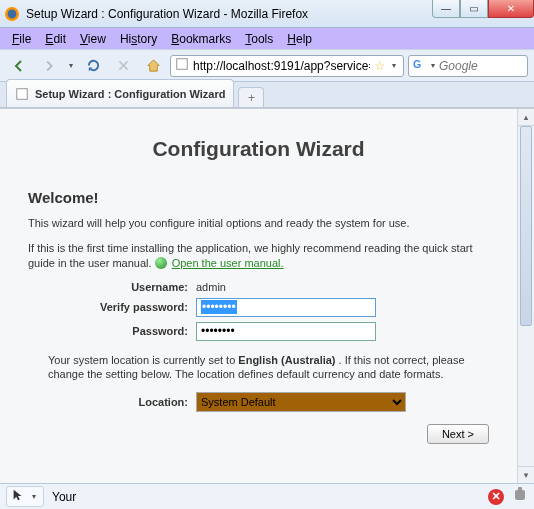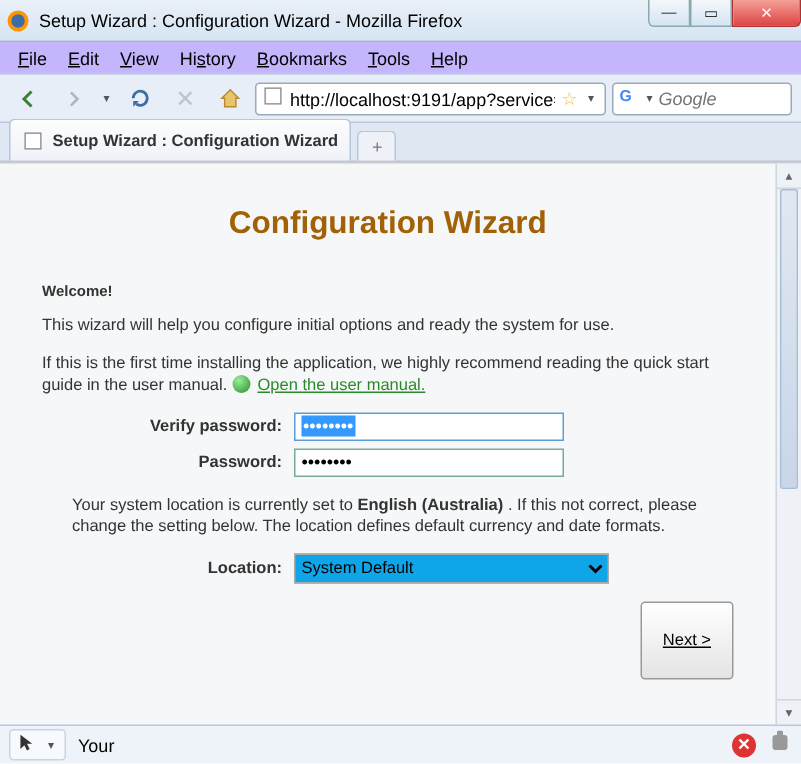--- a/index.html
+++ b/index.html
@@ -29,33 +29,33 @@
   .tab .favicon{width:14px;height:14px;}
   .newtab { width:26px; height:20px; margin-left:4px; border:1px solid #b8c8dc; border-bottom:none; border-radius:4px 4px 0 0; background:#eef2f8; display:flex; align-items:center; justify-content:center; font-size:12px; color:#777;}
 
   
   .viewport { position:absolute; top:108px; bottom:26px; left:0; right:0; background:#f6f7f8; border-top:1px solid #ccc; overflow:hidden;}
   .scrollgutter{ position:absolute; right:0; top:0; bottom:0; width:17px; background:#eef1f5; border-left:1px solid #d0d6de;}
   .scrollgutter .up,.scrollgutter .down{height:17px;display:flex;align-items:center;justify-content:center;font-size:9px;color:#666;border-bottom:1px solid #d0d6de;}
   .scrollgutter .down{position:absolute;bottom:0;left:0;right:0;border-top:1px solid #d0d6de;border-bottom:none;}
   .scrollgutter .thumb{position:absolute; top:17px; left:2px; right:2px; height:200px; background:linear-gradient(#e0e8f2,#c8d6e8); border:1px solid #a8bcd4; border-radius:2px;}
   .page { padding:18px 28px 18px 28px; margin-right:17px; color:#333; overflow:auto; height:100%;}
-  .page h1 { text-align:center; font-size:21px; font-weight:bold; margin:10px 0 28px 0; color:#a16207;}
-  .page h2 { font-size:10px; font-weight:bold; margin-bottom:10px;}
+  .page h1 { text-align:center; font-size:21px; font-weight:bold; margin:10px 0 28px 0; color:#404040;}
+  .page h2 { font-size:15px; font-weight:bold; margin-bottom:10px;}
   .page p { font-size:11px; line-height:1.35; margin-bottom:10px; color:#333;}
   .page a { color:#2a8a2a; text-decoration:underline;}
   .greenball{display:inline-block;width:12px;height:12px;border-radius:50%;background:radial-gradient(circle at 35% 30%,#9e9,#2a8a2a);vertical-align:-2px;margin-right:2px;}
   .formrow { display:flex; align-items:center; margin:5px 0;}
   .formrow label{ width:168px; text-align:right; padding-right:8px; font-size:11px; font-weight:bold;}
   .formrow .val{ font-size:11px;}
   .formrow input[type=password]{ width:180px; height:19px; border:1px solid #7a9; padding:0 4px; font-size:12px;}
   .formrow input.focused{ border:1px solid #5b9dd9; background:#fff;}
-  .formrow select{ width:210px; height:20px; border:1px solid #aaa; font-size:11px; background:#0ea5e9;}
+  .formrow select{ width:210px; height:20px; border:1px solid #aaa; font-size:11px; background:#a16207;}
   .btnrow { text-align:right; margin-top:12px;}
-  .nextbtn{ padding:19px 14px; font-size:11px; border:1px solid #999; background:linear-gradient(#fff,#e4e4e4); border-radius:3px;text-decoration:underline;}
+  .nextbtn{ padding:3px 14px; font-size:11px; border:1px solid #999; background:linear-gradient(#fff,#e4e4e4); border-radius:3px;}
 
   .statusbar{ position:absolute; bottom:0; left:0; right:0; height:26px; border-top:1px solid #b8c8dc; background:#eef3fa; display:flex; align-items:center; padding:0 6px; gap:8px;}
   .statusbar .grp{ display:flex; align-items:center; gap:4px; border:1px solid #c8d4e2; border-radius:3px; padding:1px 4px; background:#f6f9fd;}
   .statusbar .spacer{flex:1;}
   .rederr{ width:16px;height:16px;border-radius:50%;background:#d33;color:#fff;display:flex;align-items:center;justify-content:center;font-size:11px;font-weight:bold;}
 
   
   .sel { background:#3399ff; color:#fff; padding:0 1px;}
 </style>
 </head>
@@ -147,20 +147,24 @@
     <h1>Configuration Wizard</h1>
     <h2>Welcome!</h2>
     <p>This wizard will help you configure initial options and ready the system for use.</p>
     <p>
       <span>If this is the first time installing the application, we highly recommend reading the quick start guide in the user manual.  </span>
       <span class="greenball"></span>
       <a href="#">Open the user manual.</a>
     </p>
 
     <div class="formrow">
+      <label>Username:</label>
+      <span class="val">admin</span>
+    </div>
+    <div class="formrow">
       <label>Verify password:</label>
       <span style="position:relative;display:inline-block;">
         <input type="password" class="focused" style="color: transparent;" value="••••••••">
         <span style="position:absolute;left:5px;top:2px;font-size:12px;pointer-events:none;"><span class="sel">••••••••</span></span>
       </span>
     </div>
     <div class="formrow">
       <label>Password:</label>
       <input type="password" value="••••••••" style="">
     </div>

